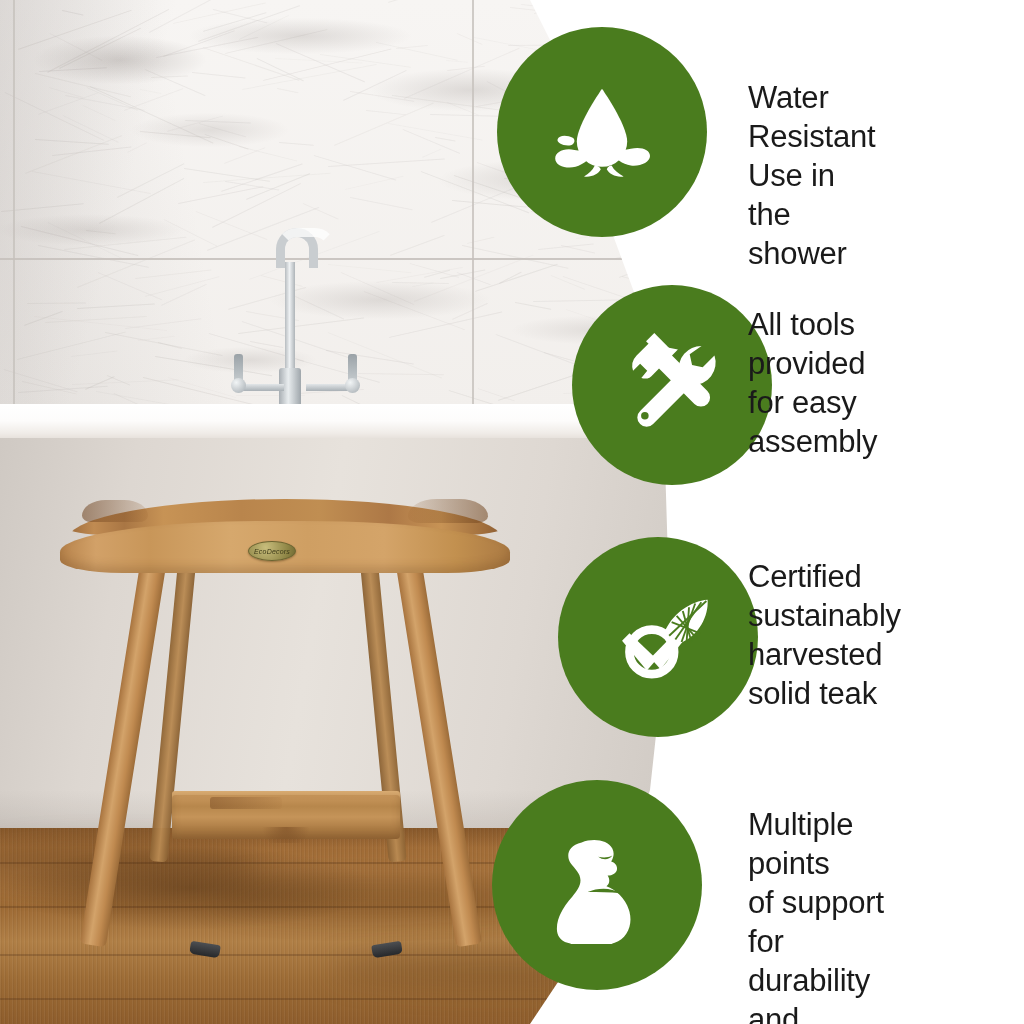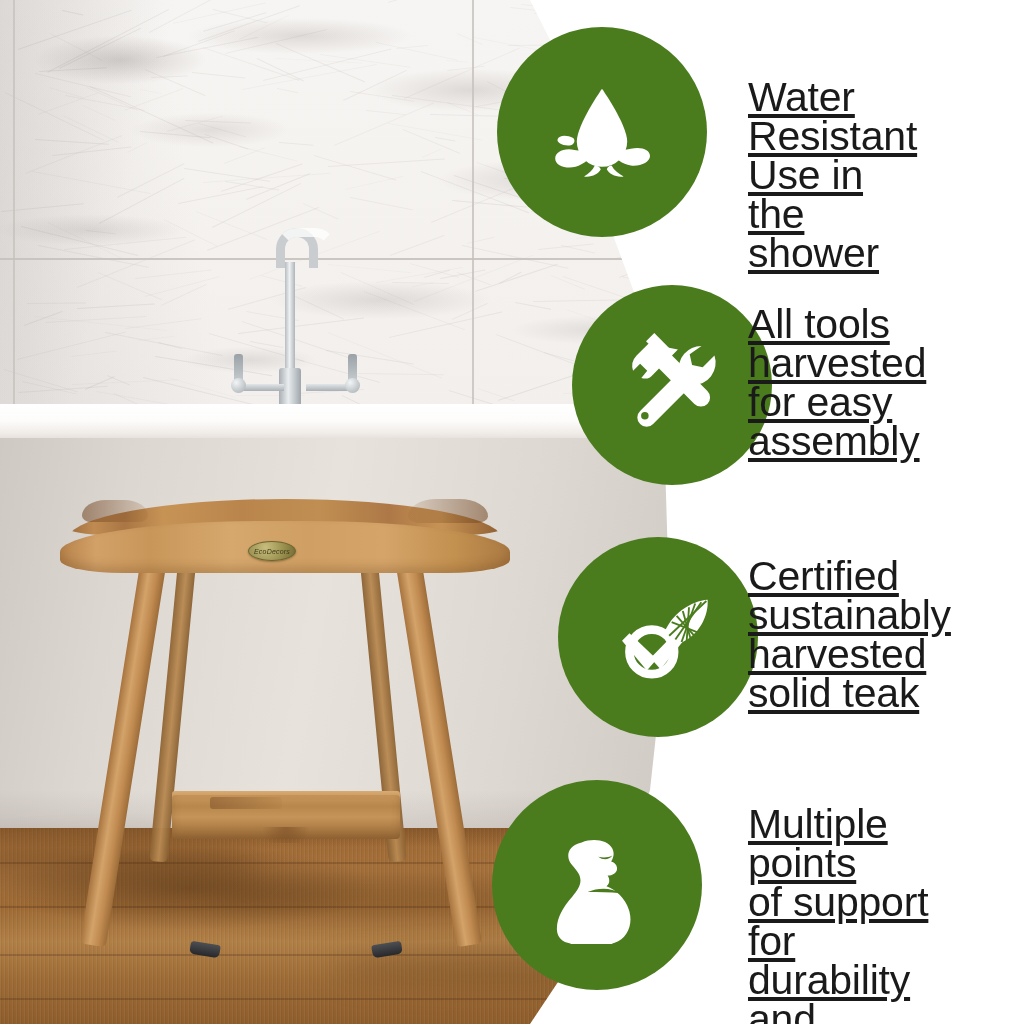--- a/index.html
+++ b/index.html
@@ -180,22 +180,22 @@
   }
 
   
   .feature{ position:absolute; }
   .circle{
     position:absolute; border-radius:50%;
     display:flex; align-items:center; justify-content:center;
   }
   .ftext{
     position:absolute; left:748px;
-    font-size:41px; line-height:39px; color:#1a1a1a;
-    letter-spacing:-.2px; white-space:pre-line;text-decoration:underline;
+    font-size:31px; line-height:39px; color:#1a1a1a;
+    letter-spacing:-.2px; white-space:pre-line;
   }
 </style>
 </head>
 <body>
 
 <div id="stage">
 
   <div class="photo-panel">
 
     <div class="wall">
@@ -515,21 +515,21 @@
           <circle cx="27" cy="76" r="3.2" fill="#4A7C1E"></circle>
         </g>
 
         <g fill="#FFFFFF">
           <path d="M30 15 l-10 10 a13 13 0 0 0 -3 13 l6 -6 l6 6 l-5 6 a9 9 0 0 0 10 -3 l5 -5 l30 30 a7.5 7.5 0 0 0 11 -11 l-30 -30 l5 -5 Z"></path>
           <path d="M28 13 l13 13 l7 -7 l-13 -13 Z"></path>
         </g>
       </svg>
     </div>
     <div class="ftext" style="top:305px;">All tools
-harvested
+provided
 for easy
 assembly</div>
   </div>
 
   <div class="feature">
     <div class="circle" style="left:558px; top:537px; width:200px; height:200px; background:#4A7C1E;">
       <svg width="124" height="124" viewBox="0 0 100 100">
 
         <circle cx="45" cy="62" r="18" fill="none" stroke="#FFFFFF" stroke-width="7"></circle>
 

